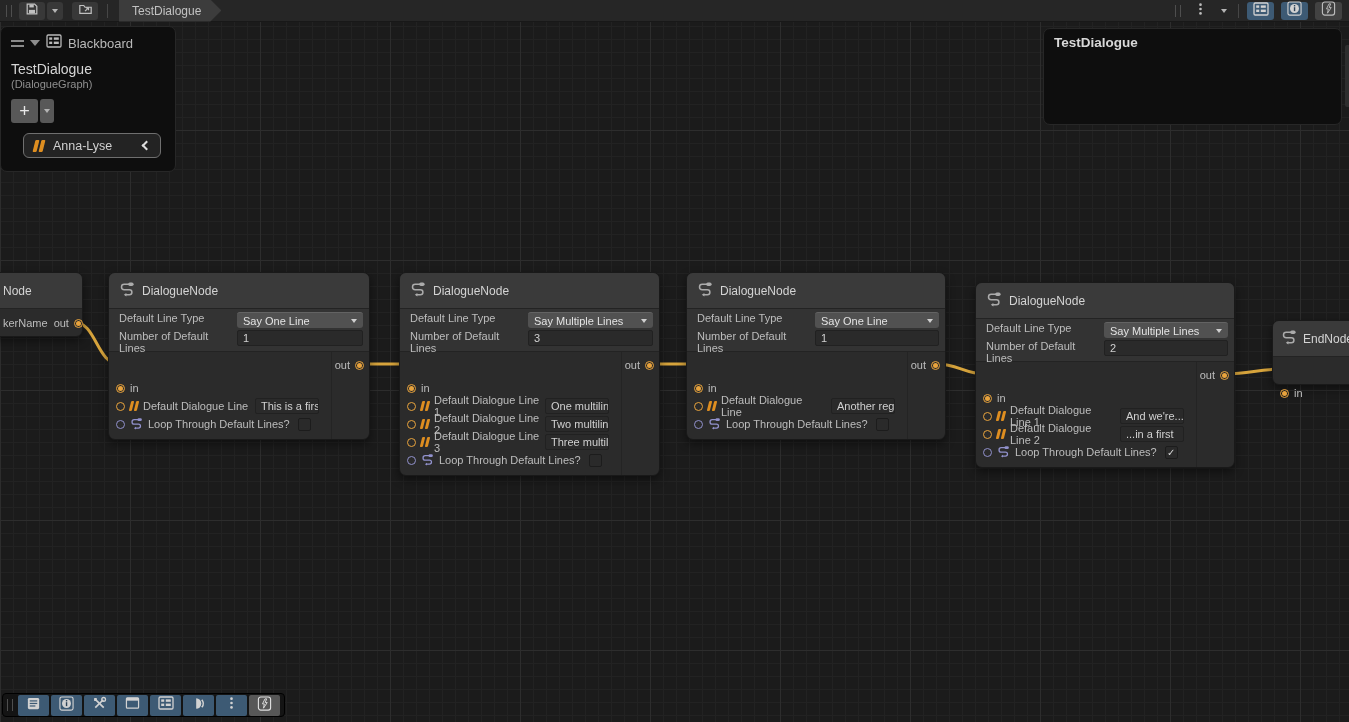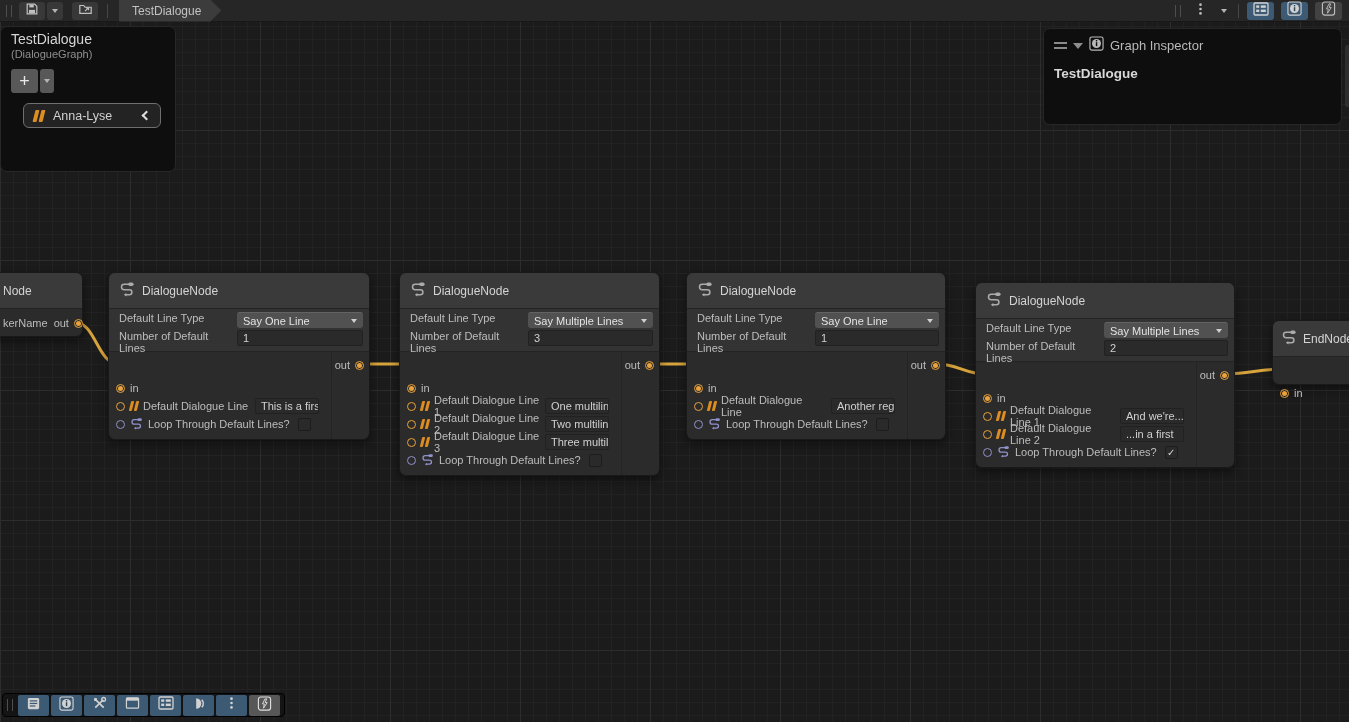--- a/index.html
+++ b/index.html
@@ -478,55 +478,56 @@
   </div>
   <div class="ncol-in">
     <div class="port-row">
       <span class="port filled"></span>
       <span>in</span>
     </div>
   </div>
 </div>
 
 <div class="panel" style="left:0;top:26px;width:176px;height:146px;">
+  <div class="panel-head">
+    <span class="grip">
+        <i></i>
+        <i></i>
+      </span>
+    <span class="tri-down"></span>
+    <span>
+      <svg width="16" height="14" viewBox="0 0 16 14">
+          <rect x="1" y="1" width="14" height="12" rx="1.2" fill="none" stroke="#b9b9b9" stroke-width="1.3"></rect>
+          <rect x="3.2" y="3.4" width="3" height="2.4" fill="#b9b9b9"></rect>
+          <rect x="3.2" y="7.6" width="3" height="2.4" fill="#b9b9b9"></rect>
+          <rect x="7.8" y="3.4" width="5" height="2.4" fill="#b9b9b9"></rect>
+          <rect x="7.8" y="7.6" width="5" height="2.4" fill="#b9b9b9"></rect>
+        </svg>
+    </span>
+    <span class="panel-title">Blackboard</span>
+  </div>
   <div class="bb-name">TestDialogue</div>
   <div class="bb-type">(DialogueGraph)</div>
   <div class="bb-btnrow">
     <div class="bb-add">+</div>
     <div class="bb-add-dd">
       <span class="caret"></span>
     </div>
   </div>
   <div class="pill">
     <span class="quote big">
         <i></i>
         <i></i>
       </span>
     <span class="pill-name">Anna-Lyse</span>
     <span class="chev-left"></span>
   </div>
 </div>
 
 <div class="panel" style="left:1043px;top:28px;width:299px;height:97px;">
-  <div class="panel-head">
-    <span class="grip">
-        <i></i>
-        <i></i>
-      </span>
-    <span class="tri-down"></span>
-    <span>
-      <svg width="15" height="15" viewBox="0 0 16 16">
-          <rect x="1" y="1" width="14" height="14" rx="2" fill="none" stroke="#b9b9b9" stroke-width="1.2"></rect>
-          <circle cx="8" cy="8" r="4.8" fill="#b9b9b9"></circle>
-          <rect x="7.3" y="6.6" width="1.5" height="4.2" fill="#0e0e0e"></rect>
-          <rect x="7.3" y="4.3" width="1.5" height="1.5" fill="#0e0e0e"></rect>
-        </svg>
-    </span>
-    <span class="panel-title">Graph Inspector</span>
-  </div>
   <div class="gi-name">TestDialogue</div>
 </div>
 
 <span class="edge-strip"></span>
 
 <div class="bottombar">
   <span class="grip2" style="margin:0 4px 0 1px;"></span>
   <div class="bbtn active">
     <span>
       <svg width="15" height="15" viewBox="0 0 16 16">

